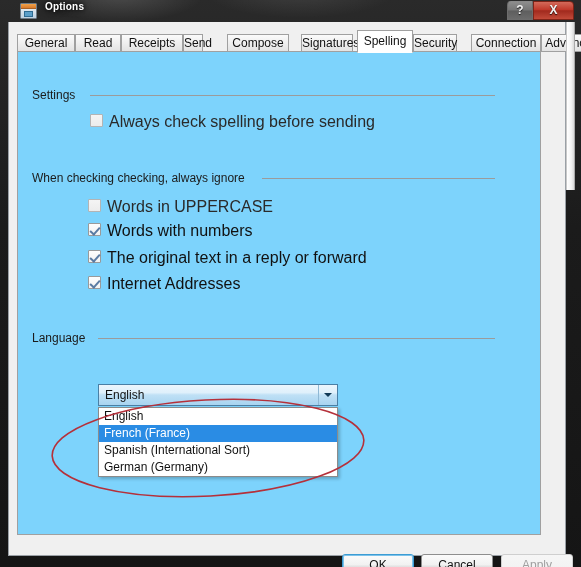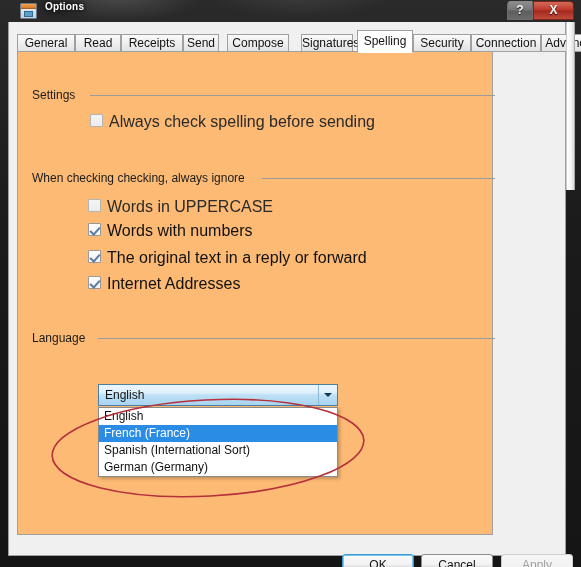--- a/index.html
+++ b/index.html
@@ -148,22 +148,22 @@
     background: #ffffff;
     border-bottom: 1px solid #ffffff;
     line-height: 21px;
     z-index: 3;
   }
 
   
   #tabpage {
     position: absolute;
     left: 8px; top: 29px;
-    width: 476px; height: 484px;
-    background: #fdba74;
+    width: 524px; height: 484px;
+    background: #7dd3fc;
     border: 1px solid #a0a0a0;
     box-sizing: border-box;
   }
 
   
   .group-label {
     position: absolute;
     font-size: 12px;
     color: #1b1b1b;
     white-space: nowrap;
@@ -322,25 +322,25 @@
   </div>
 
   <div id="edge-strip"></div>
 
   <div id="client">
 
     <div id="tabstrip">
         <div class="tab" style="left: 8px; width: 58px;">General</div>
         <div class="tab" style="left: 66px; width: 46px;">Read</div>
         <div class="tab" style="left: 112px; width: 62px;">Receipts</div>
-        <div class="tab" style="left: 174px; width: 36px;">Send</div>
+        <div class="tab" style="left: 174px; width: 20px;">Send</div>
         <div class="tab" style="left: 218px; width: 62px;">Compose</div>
         <div class="tab" style="left: 292px; width: 52px;">Signatures</div>
         <div class="tab active" style="left: 348px; width: 56px;">Spelling</div>
-        <div class="tab" style="left: 404px; width: 58px;">Security</div>
+        <div class="tab" style="left: 404px; width: 44px;">Security</div>
         <div class="tab" style="left: 462px; width: 70px;">Connection</div>
         <div class="tab" style="left: 532px; width: 62px;">Advanced</div>
       </div>
 
     <div id="tabpage">
 
       <div id="groups-host">
           <div class="group-label" style="left: 14px; top: 36px;">Settings</div>
           <div class="group-rule" style="left: 72px; top: 43px; width: 405px;"></div>
           <div class="group-label" style="left: 14px; top: 119px;">When checking checking, always ignore</div>

